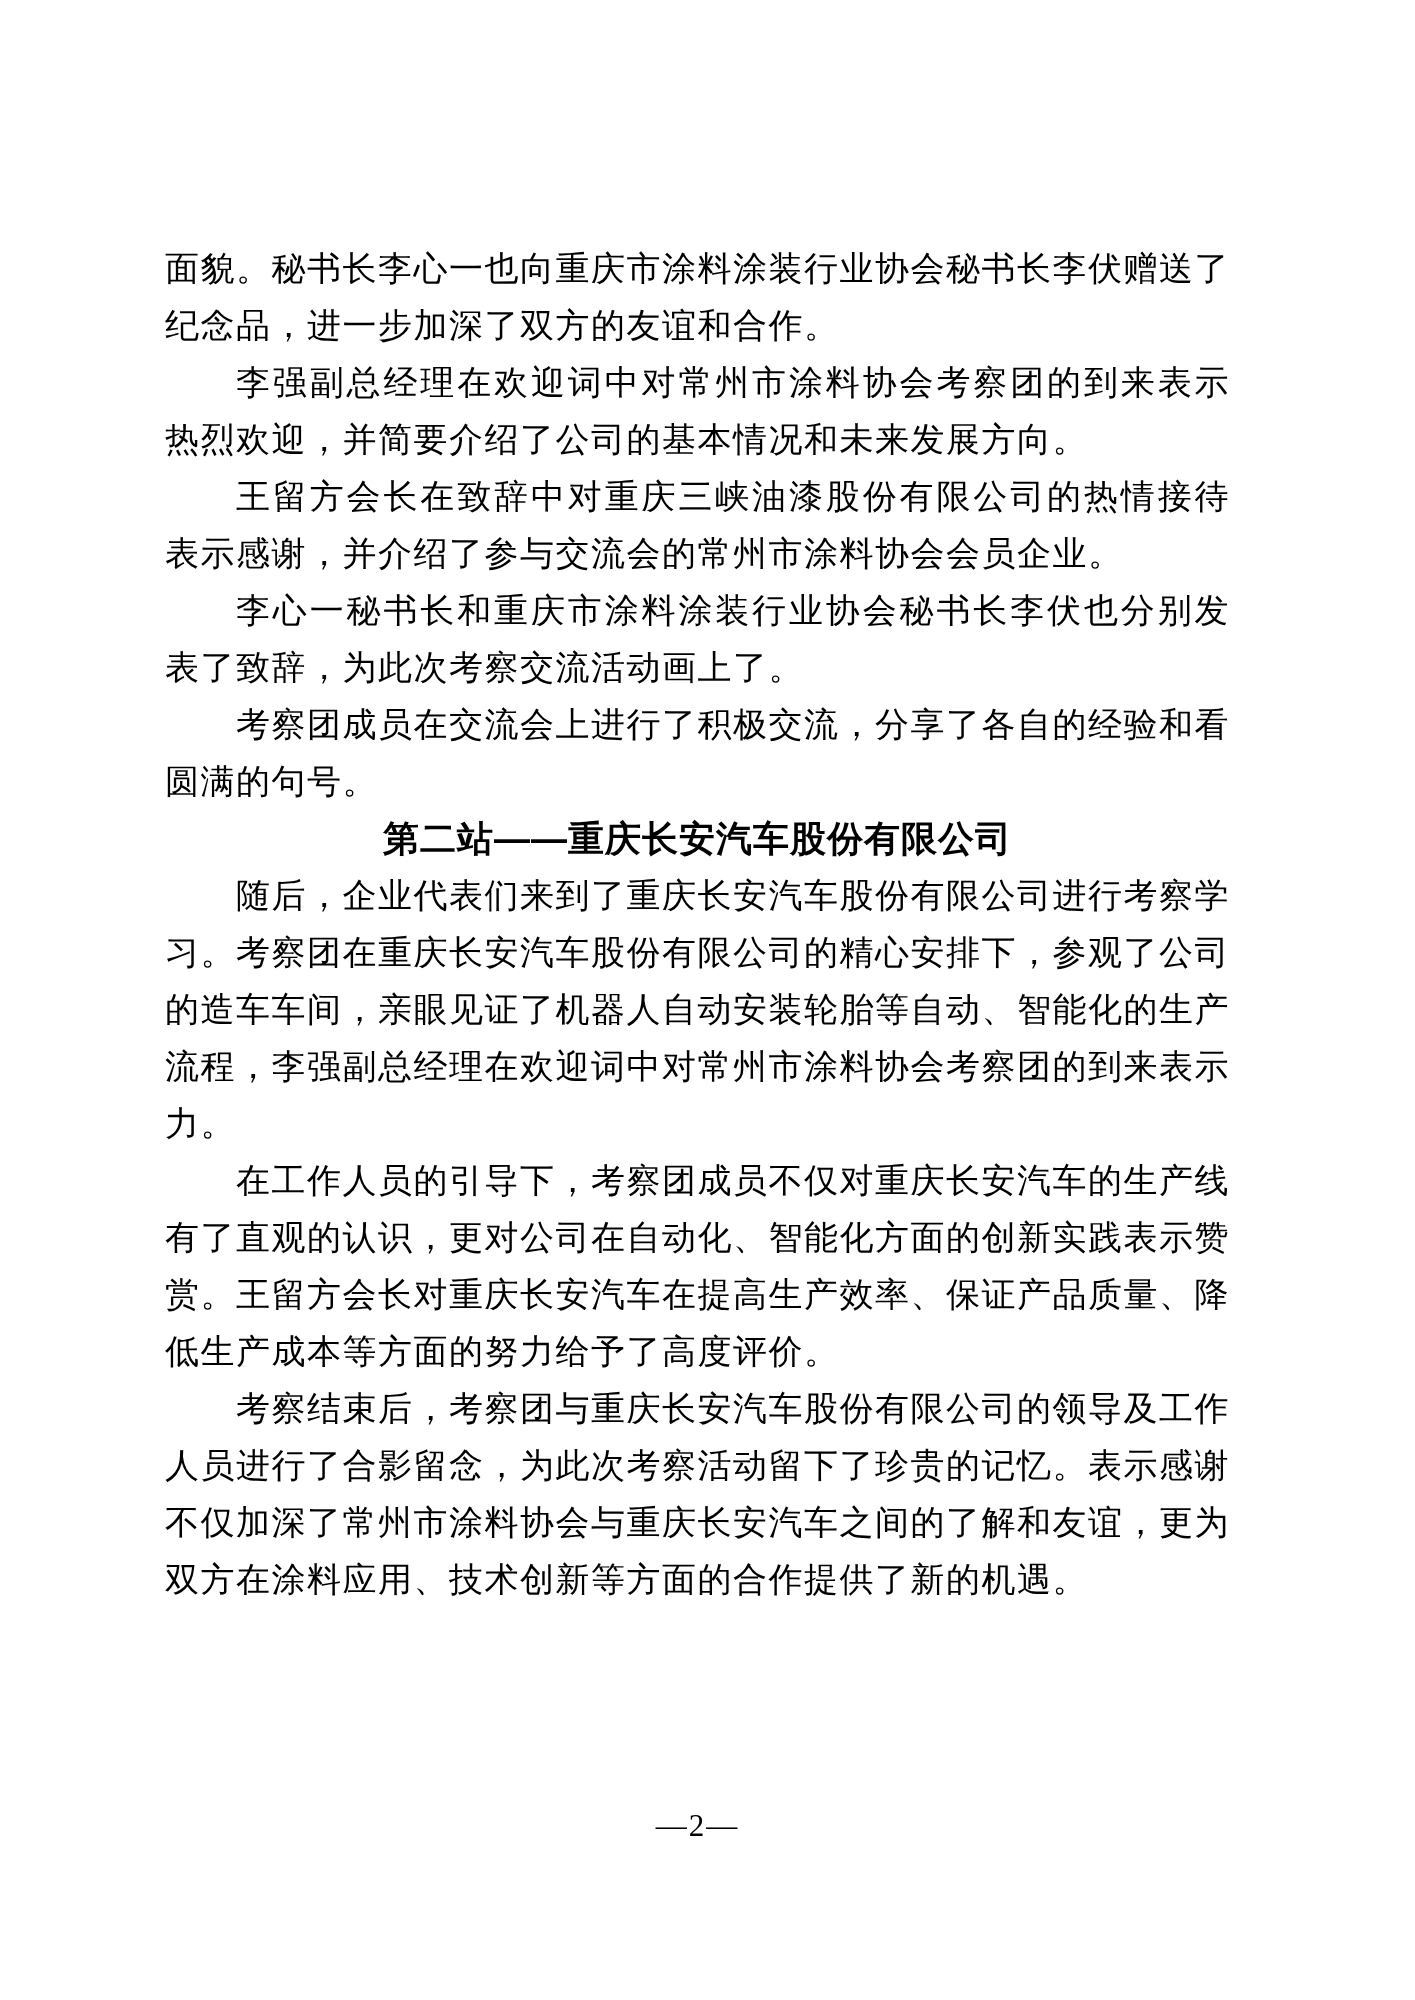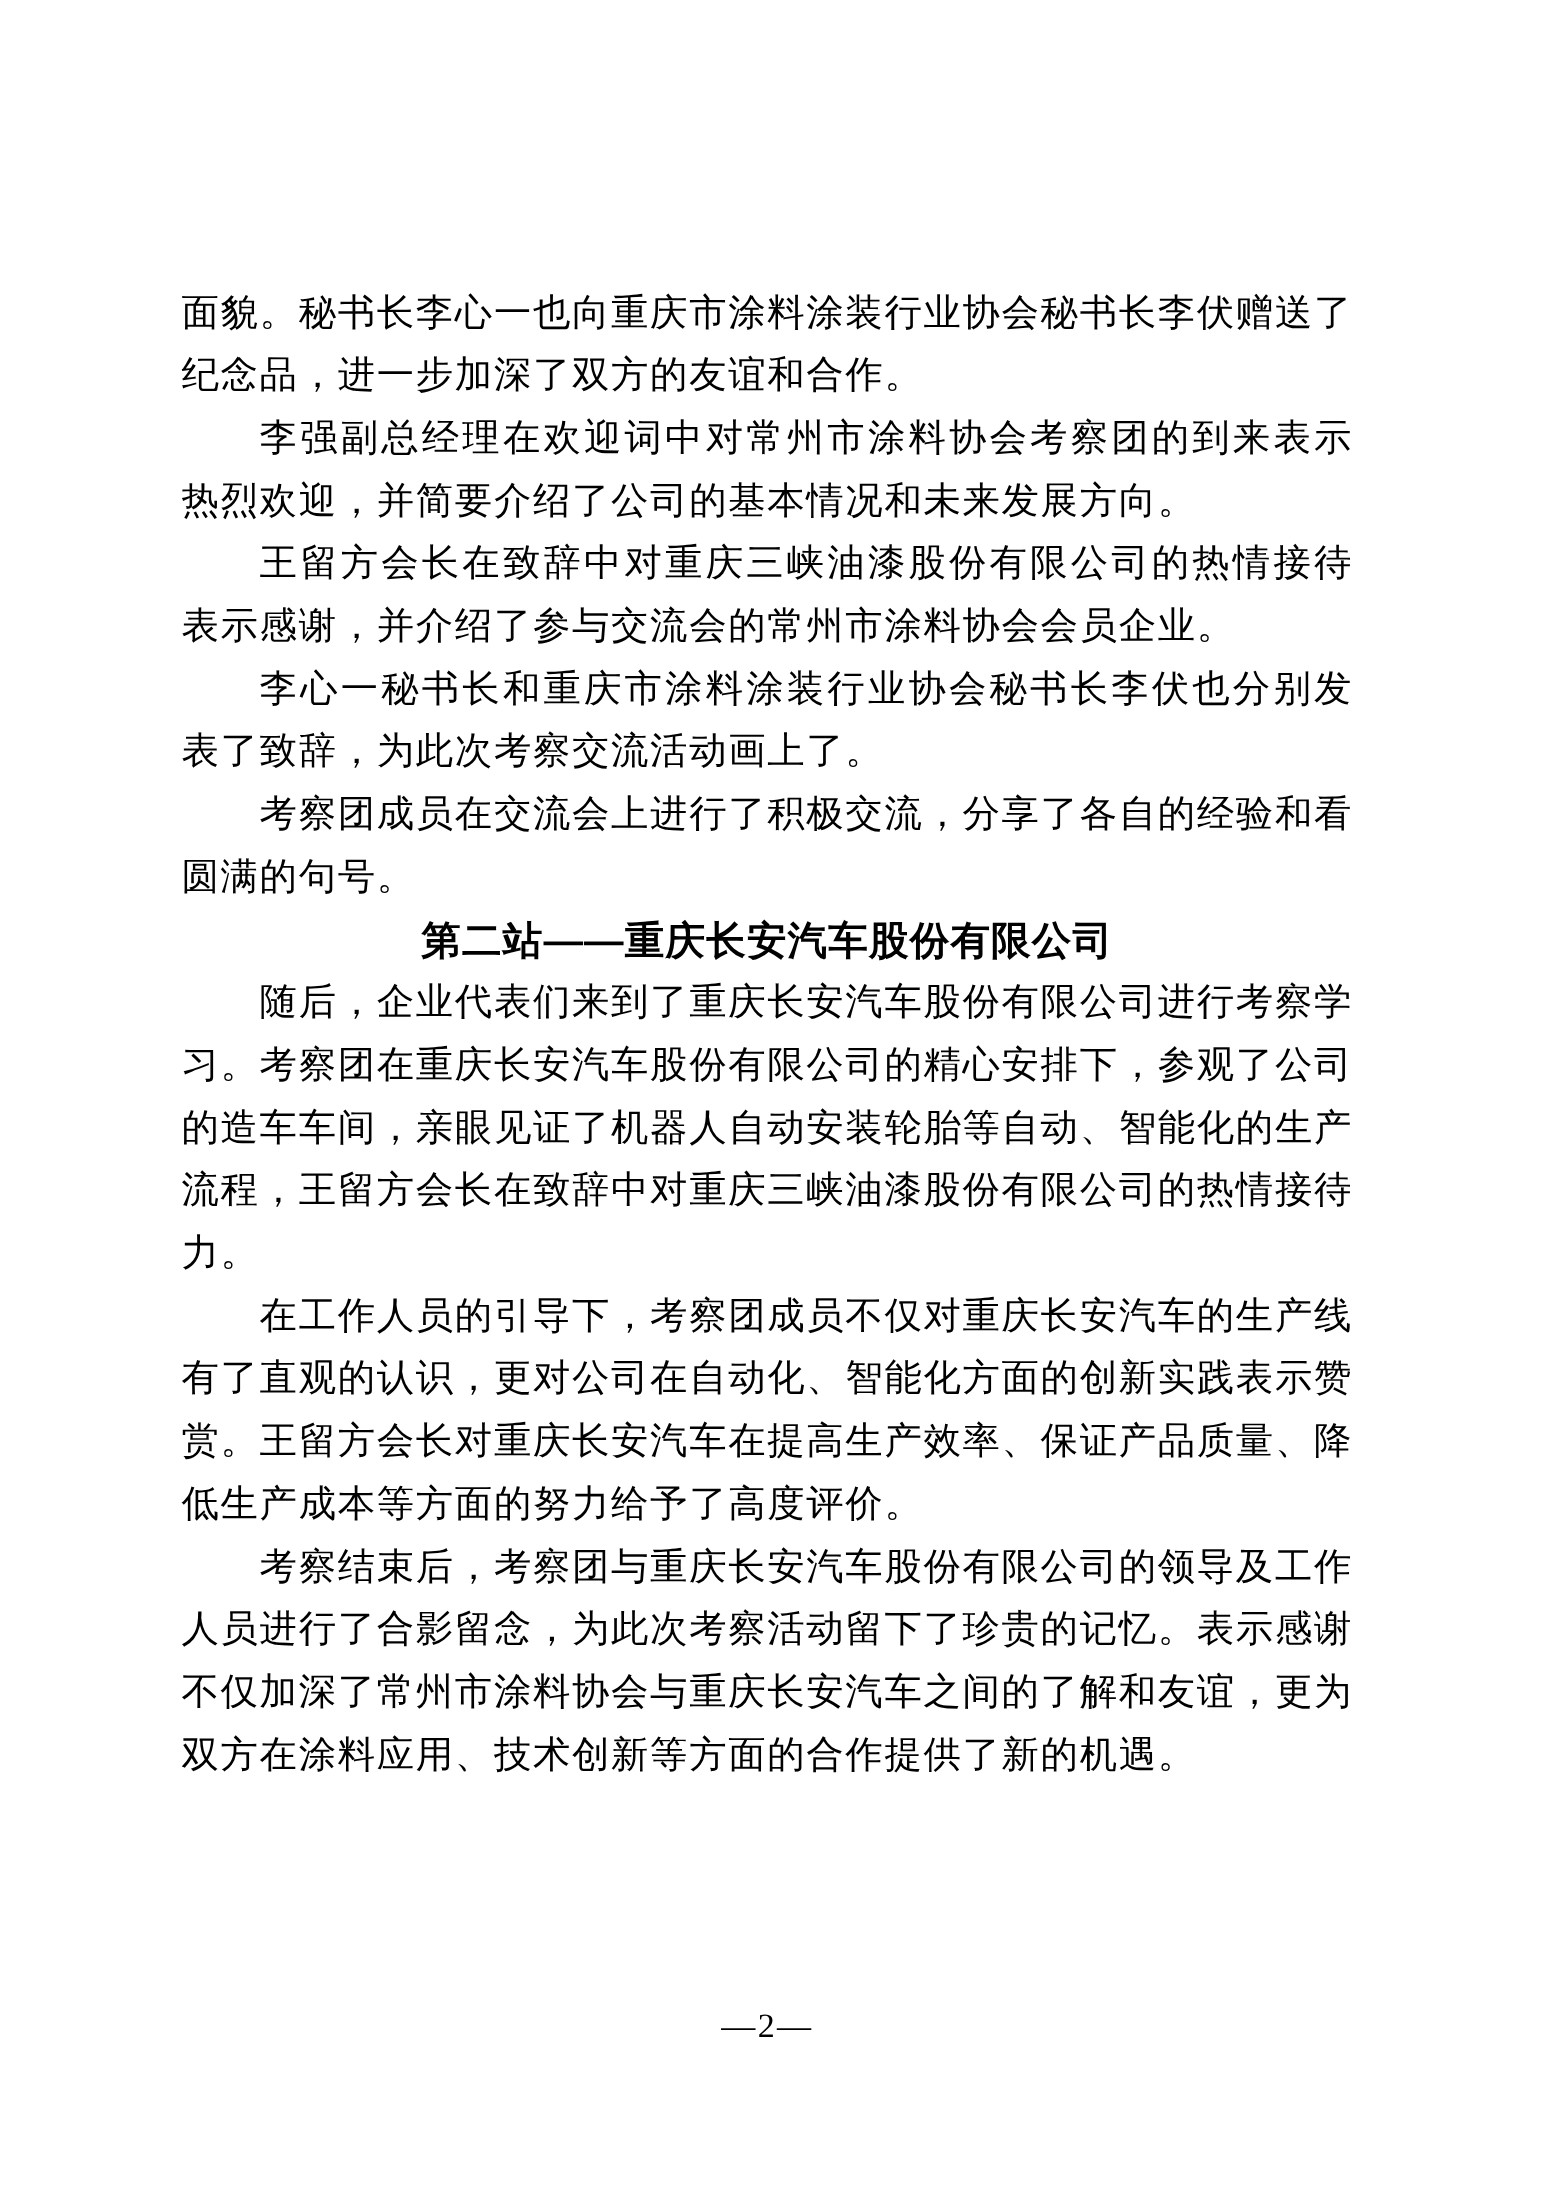--- a/index.html
+++ b/index.html
@@ -12,21 +12,20 @@
     height: 2000px;
     position: relative;
     font-family: "Liberation Serif", serif;
     color: #000000;
     overflow: hidden;
   }
   .page {
     position: absolute;
     inset: 0;
     background: #ffffff;
-    margin-top: 16px;
   }
   .text-block {
     position: absolute;
     left: 165px;
     top: 240px;
     width: 1065px;
     font-size: 34px;
     line-height: 57px;
     letter-spacing: 1.5px;
   }
@@ -71,21 +70,21 @@
       <div class="line indent justify">王留方会长在致辞中对重庆三峡油漆股份有限公司的热情接待</div>
       <div class="line">表示感谢，并介绍了参与交流会的常州市涂料协会会员企业。</div>
       <div class="line indent justify">李心一秘书长和重庆市涂料涂装行业协会秘书长李伏也分别发</div>
       <div class="line">表了致辞，为此次考察交流活动画上了。</div>
       <div class="line indent justify">考察团成员在交流会上进行了积极交流，分享了各自的经验和看</div>
       <div class="line">圆满的句号。</div>
       <div class="line heading">第二站——重庆长安汽车股份有限公司</div>
       <div class="line indent justify">随后，企业代表们来到了重庆长安汽车股份有限公司进行考察学</div>
       <div class="line justify">习。考察团在重庆长安汽车股份有限公司的精心安排下，参观了公司</div>
       <div class="line justify">的造车车间，亲眼见证了机器人自动安装轮胎等自动、智能化的生产</div>
-      <div class="line justify">流程，王留方会长在致辞中对重庆三峡油漆股份有限公司的热情接待</div>
+      <div class="line justify">流程，李强副总经理在欢迎词中对常州市涂料协会考察团的到来表示</div>
       <div class="line">力。</div>
       <div class="line indent justify">在工作人员的引导下，考察团成员不仅对重庆长安汽车的生产线</div>
       <div class="line justify">有了直观的认识，更对公司在自动化、智能化方面的创新实践表示赞</div>
       <div class="line justify">赏。王留方会长对重庆长安汽车在提高生产效率、保证产品质量、降</div>
       <div class="line">低生产成本等方面的努力给予了高度评价。</div>
       <div class="line indent justify">考察结束后，考察团与重庆长安汽车股份有限公司的领导及工作</div>
       <div class="line justify">人员进行了合影留念，为此次考察活动留下了珍贵的记忆。表示感谢</div>
       <div class="line justify">不仅加深了常州市涂料协会与重庆长安汽车之间的了解和友谊，更为</div>
       <div class="line">双方在涂料应用、技术创新等方面的合作提供了新的机遇。</div>
     </div>

